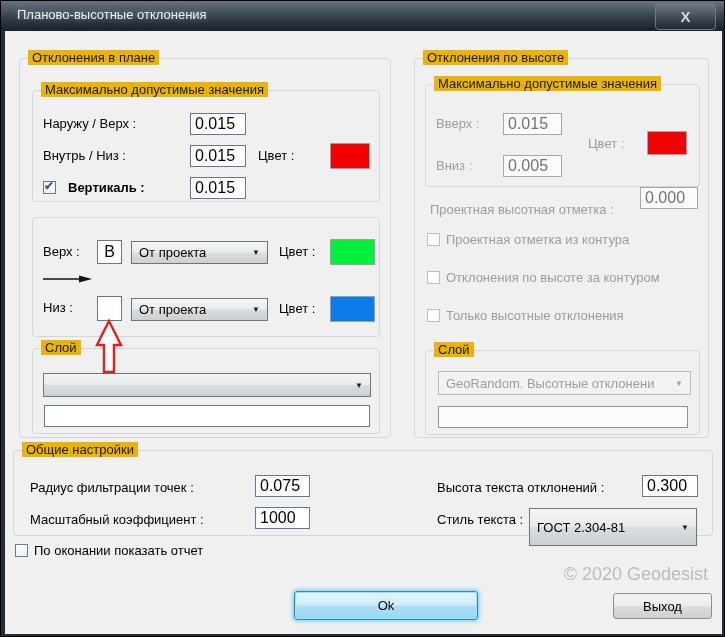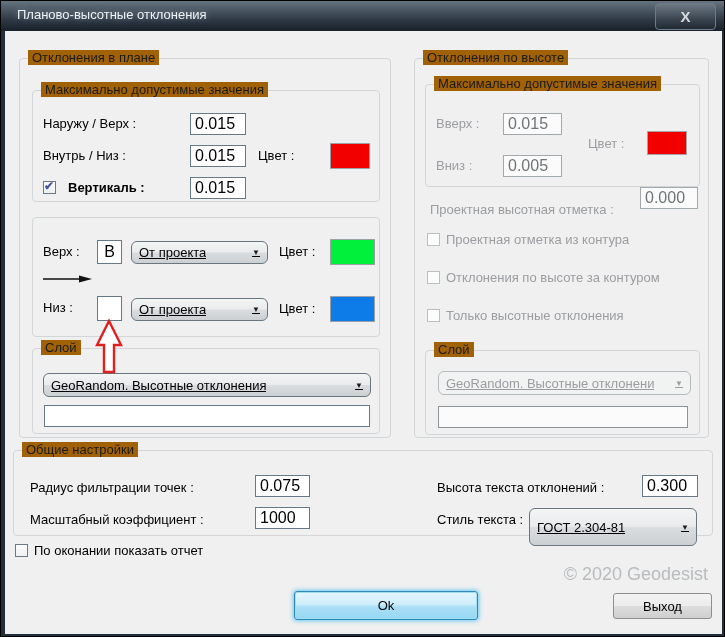--- a/index.html
+++ b/index.html
@@ -23,36 +23,36 @@
     background:linear-gradient(rgba(255,255,255,.10),rgba(255,255,255,.02));
     color:#d6dadd;font-size:15px;font-weight:bold;
     display:flex;align-items:center;justify-content:center;cursor:pointer;
   }
   .client{
     position:absolute;left:4px;top:30px;width:717px;height:603px;
     background:#f0f0f0;
   }
   .groupbox{position:absolute;border:1px solid #d2d6d9;border-radius:4px;}
   .gb-label{
-    position:absolute;top:-9px;left:8px;background:#a16207;
+    position:absolute;top:-9px;left:8px;background:#eab308;
     padding:0 4px;font-size:13px;color:#1a1a1a;white-space:nowrap;line-height:15px;
   }
   .lbl{position:absolute;font-size:13px;color:#000;white-space:nowrap;line-height:22px;}
   .lbl.off{color:#9b9da0;}
   .tb{
     position:absolute;border:1px solid #64798a;background:#fff;color:#000;
     font-family:"Liberation Sans",sans-serif;font-size:16px;padding:2px 4px;outline:none;
   }
   .tb.center{text-align:center;}
   .tb.off{border-color:#a2a9ad;background:#fbfbfb;color:#6f7476;}
   .combo{
-    position:absolute;border:1px solid #69767f;border-radius:6px;
+    position:absolute;border:1px solid #69767f;border-radius:0;
     background:linear-gradient(#f4f5f5,#e9ebec 48%,#dadddf 52%,#ccd0d2);
     display:flex;align-items:center;padding:0 7px;font-size:13px;color:#000;
-    cursor:default;overflow:hidden;text-decoration:underline;
+    cursor:default;overflow:hidden;
   }
   .combo .ctext{white-space:nowrap;overflow:hidden;}
   .combo .arrow{margin-left:auto;font-size:8px;color:#1d1d1d;padding-left:6px;}
   .combo.off{border-color:#b4babd;background:#f1f2f2;color:#9b9da0;}
   .combo.off .arrow{color:#9b9da0;}
   .swatch{position:absolute;border:1px solid #9aa0a3;}
   .checkbox{
     position:absolute;width:13px;height:13px;border:1px solid #6b7a87;
     background:linear-gradient(#fdfdfd,#edf0f2);
   }
@@ -127,21 +127,20 @@
           <span class="ctext">От проекта</span>
           <span class="arrow">▼</span>
         </div>
         <div class="lbl" style="left:246px;top:80px;">Цвет :</div>
         <div class="swatch" style="left: 297px; top: 78px; width: 45px; height: 26px; background-color: rgb(13, 124, 232);"></div>
       </div>
 
       <div class="groupbox" style="left:12px;top:289px;width:348px;height:86px;">
         <div class="gb-label">Слой</div>
         <div class="combo" style="left:10px;top:24px;width:328px;height:24px;">
-          <span class="ctext">GeoRandom. Высотные отклонения</span>
           <span class="arrow">▼</span>
         </div>
         <input class="tb" style="left: 11px; top: 56px; width: 326px; height: 22px;" value="">
       </div>
 
       <div style="position:absolute;left:74px;top:259px;z-index:6;">
         <svg width="30" height="56" viewBox="0 0 30 56">
           <path d="M15 3 L27 27 L20 27 L20 54 L10 54 L10 27 L3 27 Z" fill="#ffffff" stroke="#e01f1f" stroke-width="2.4" stroke-linejoin="miter"></path>
         </svg>
       </div>

